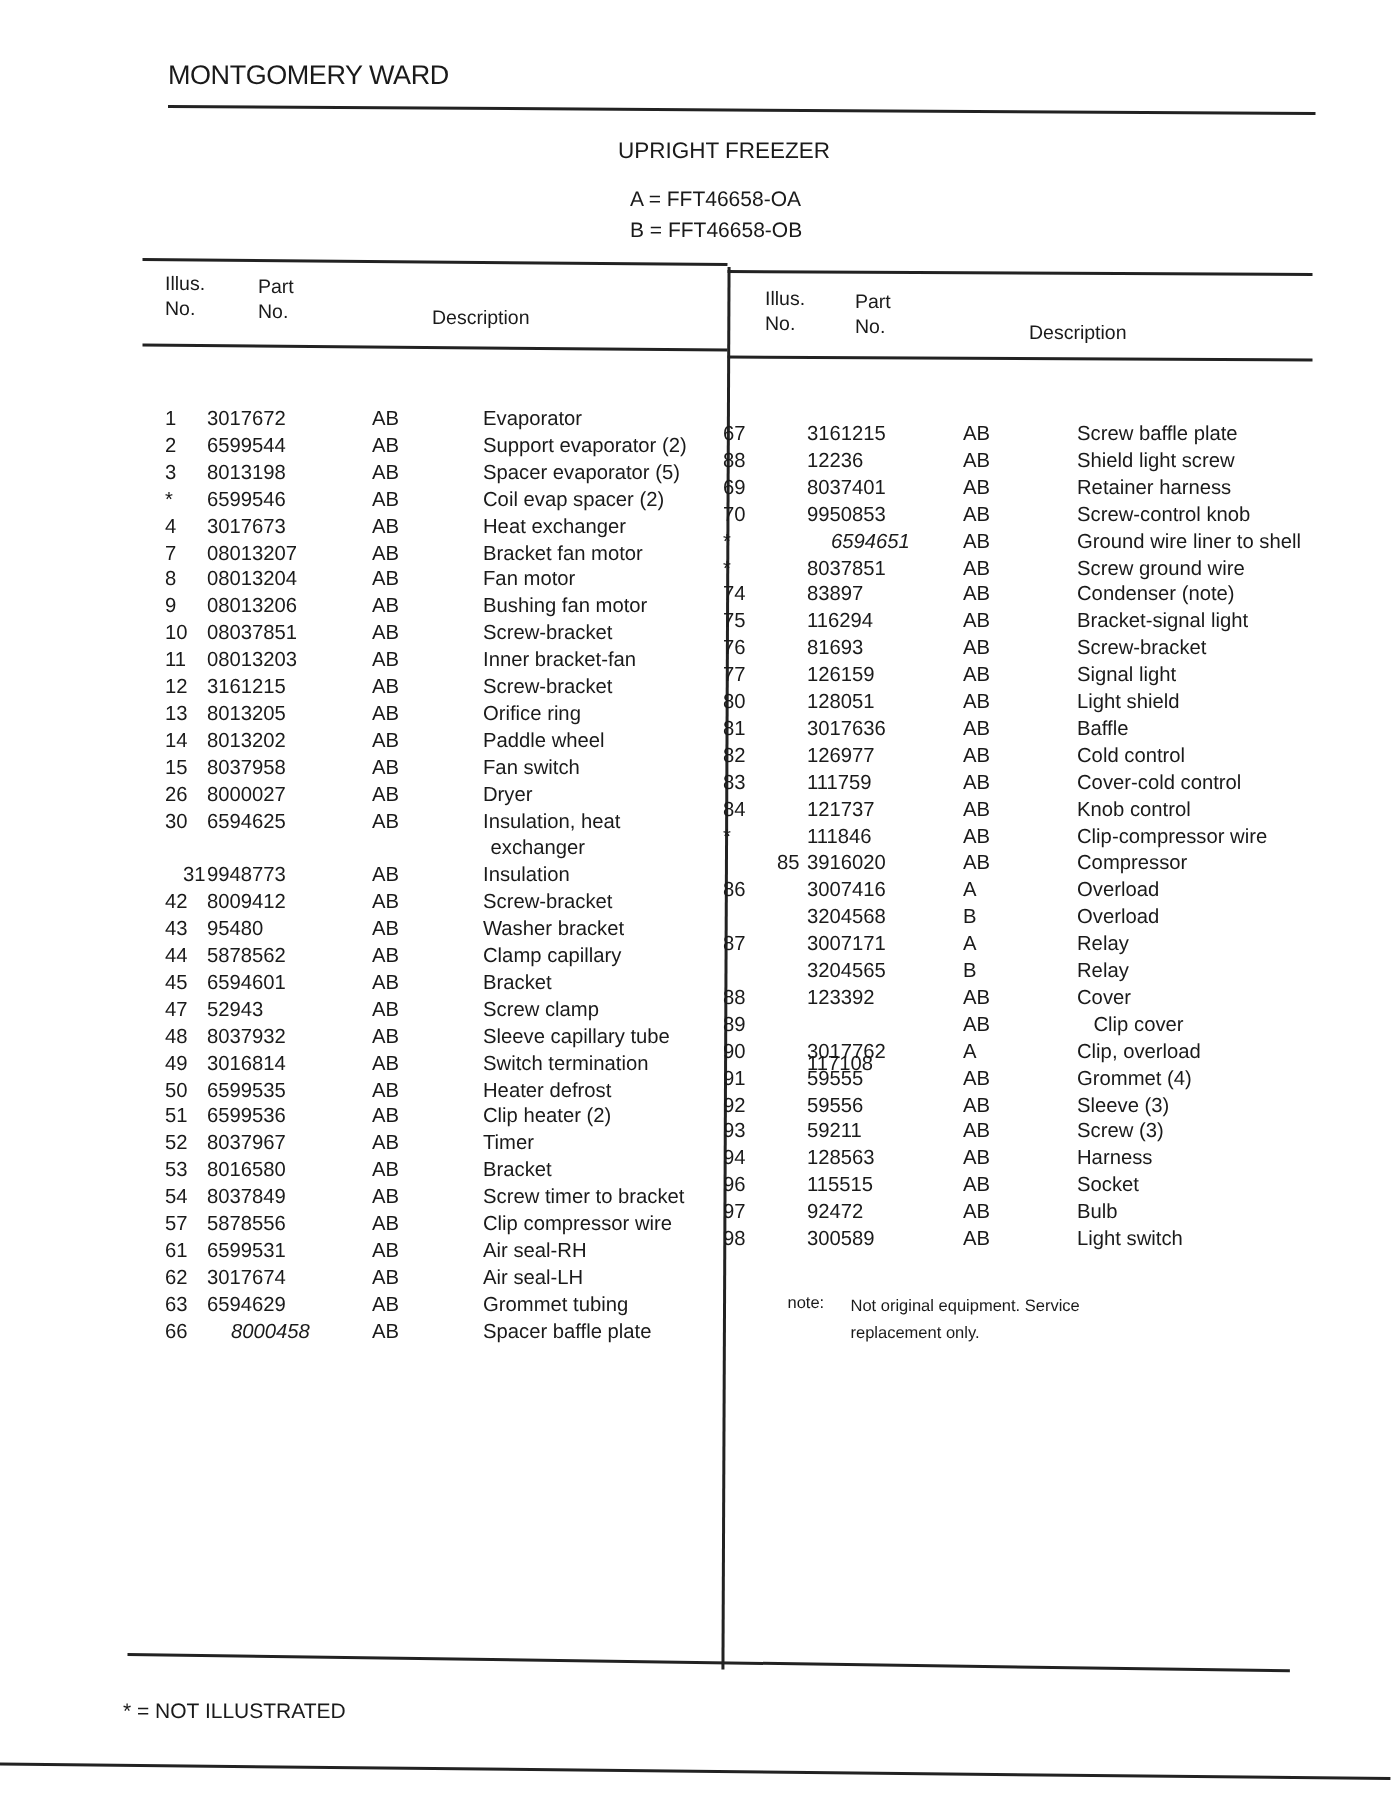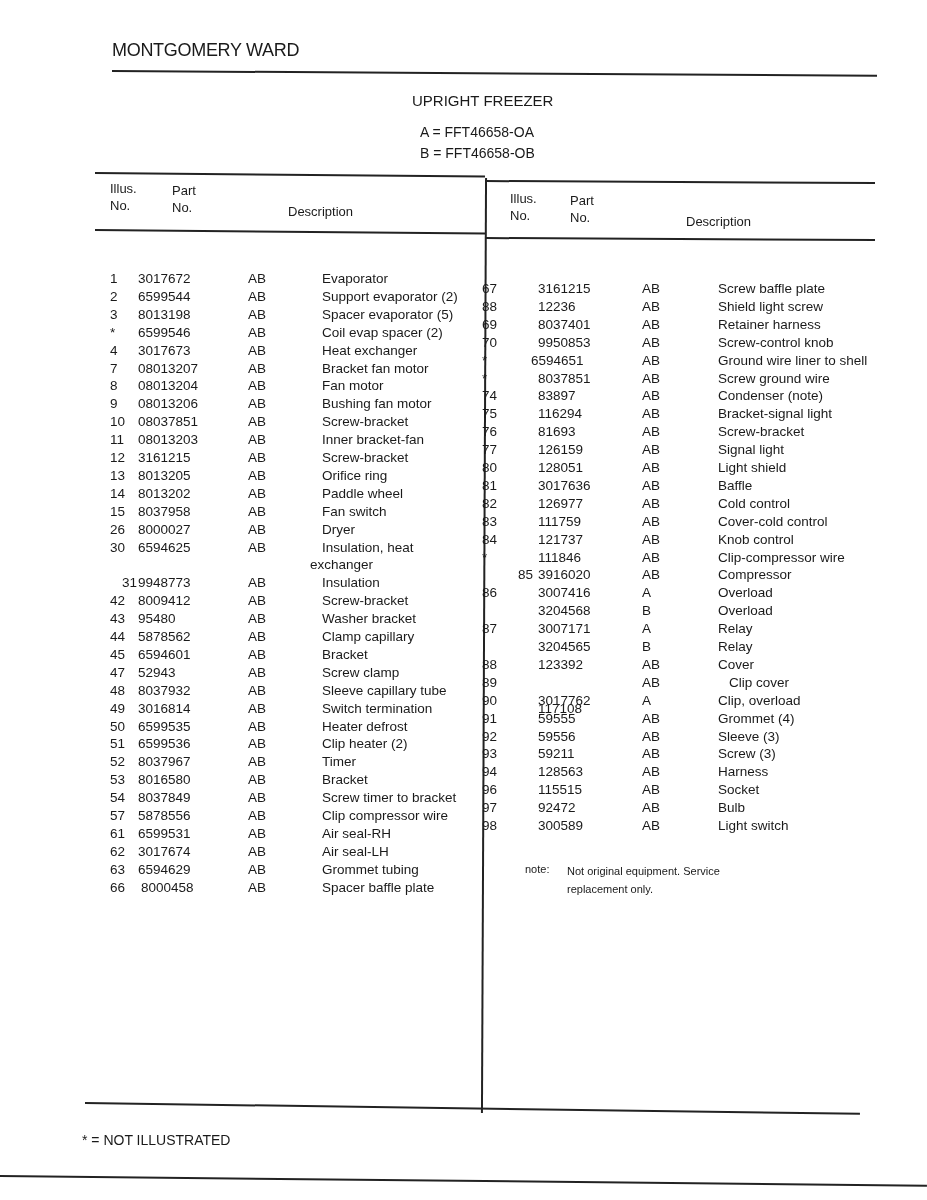--- a/index.html
+++ b/index.html
@@ -145,21 +145,21 @@
       <span style="left: 138px;">AB</span>
       <span style="left: 212px;">Dryer</span>
     </div>
     <div class="row" style="left: 110px; top: 538.5px;">
       <span style="left: 0px;">30</span>
       <span style="left: 28px;">6594625</span>
       <span style="left: 138px;">AB</span>
       <span style="left: 212px;">Insulation, heat</span>
     </div>
     <div class="row" style="left: 110px; top: 556.4px;">
-      <span style="left: 200px;">exchanger</span>
+      <span style="left: 217px;">exchanger</span>
     </div>
     <div class="row" style="left: 110px; top: 574.3px;">
       <span style="left: 12px;">31</span>
       <span style="left: 28px;">9948773</span>
       <span style="left: 138px;">AB</span>
       <span style="left: 212px;">Insulation</span>
     </div>
     <div class="row" style="left: 110px; top: 592.2px;">
       <span style="left: 0px;">42</span>
       <span style="left: 28px;">8009412</span>
@@ -251,21 +251,21 @@
       <span style="left: 212px;">Air seal-LH</span>
     </div>
     <div class="row" style="left: 110px; top: 860.7px;">
       <span style="left: 0px;">63</span>
       <span style="left: 28px;">6594629</span>
       <span style="left: 138px;">AB</span>
       <span style="left: 212px;">Grommet tubing</span>
     </div>
     <div class="row" style="left: 110px; top: 878.6px;">
       <span style="left: 0px;">66</span>
-      <span style="left: 31px;">8000458</span>
+      <span style="left: 44px; font-style: italic;">8000458</span>
       <span style="left: 138px;">AB</span>
       <span style="left: 212px;">Spacer baffle plate</span>
     </div>
   </div>
 
 <div id="right-rows">
     <div class="row" style="left: 482px; top: 280px;">
       <span style="left: 0px;">67</span>
       <span style="left: 56px;">3161215</span>
       <span style="left: 160px;">AB</span>
@@ -284,21 +284,21 @@
       <span style="left: 236px;">Retainer harness</span>
     </div>
     <div class="row" style="left: 482px; top: 333.7px;">
       <span style="left: 0px;">70</span>
       <span style="left: 56px;">9950853</span>
       <span style="left: 160px;">AB</span>
       <span style="left: 236px;">Screw-control knob</span>
     </div>
     <div class="row" style="left: 482px; top: 351.6px;">
       <span style="left: 0px;">*</span>
-      <span style="left: 49px;">6594651</span>
+      <span style="left: 72px; font-style: italic;">6594651</span>
       <span style="left: 160px;">AB</span>
       <span style="left: 236px;">Ground wire liner to shell</span>
     </div>
     <div class="row" style="left: 482px; top: 369.5px;">
       <span style="left: 0px;">*</span>
       <span style="left: 56px;">8037851</span>
       <span style="left: 160px;">AB</span>
       <span style="left: 236px;">Screw ground wire</span>
     </div>
     <div class="row" style="left: 482px; top: 387.4px;">

